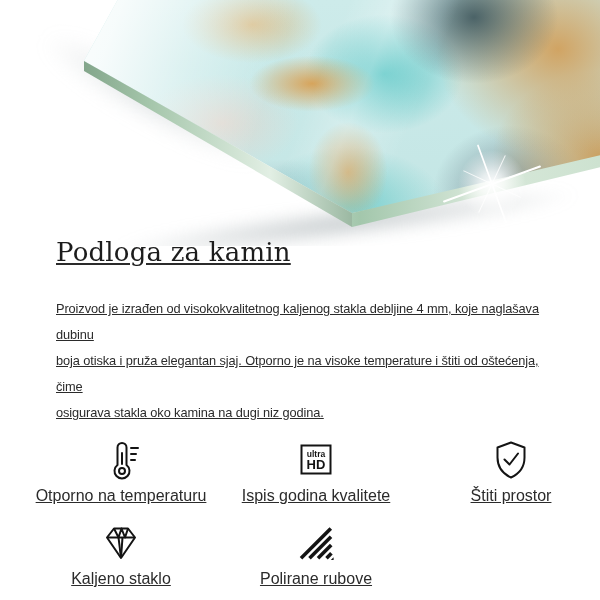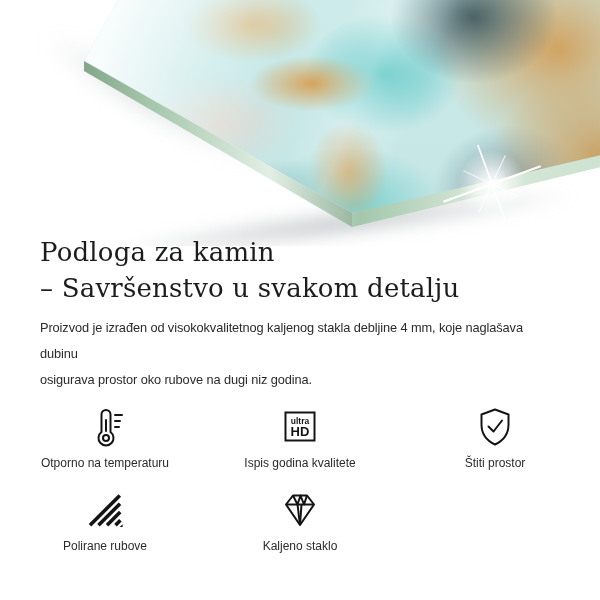--- a/index.html
+++ b/index.html
@@ -36,30 +36,30 @@
     background:linear-gradient(112deg,rgba(255,255,255,0) 50%,rgba(255,255,255,.28) 57%,rgba(255,255,255,0) 66%);}
   .glass-edge-left{inset:0;
     clip-path:polygon(84px 61px,352px 213px,352px 227px,84px 71px);
     background:linear-gradient(to right,#587d62,#a5c6ab 25%,#e2efe4 45%,#8aab92 62%,#c9dccc 85%,#bcd4c0);}
   .glass-edge-right{inset:0;
     clip-path:polygon(352px 213px,601px 155px,601px 167px,352px 227px);
     background:linear-gradient(to right,#c2d8c6,#f2f9f3 35%,#a3c7ac 60%,#d8e8da 80%,#cde2d0);}
   .sparkle{left:437px;top:129px;width:110px;height:110px;}
 
   
-  .content{padding:0 40px;position:relative;}
+  .content{padding:0 56px;position:relative;text-decoration:underline;}
   h1{margin:-12px 0 0;font-family:"DejaVu Serif","Liberation Serif",serif;font-weight:400;
      font-size:26px;line-height:36px;color:#1c1c1c;letter-spacing:.2px;}
-  .desc{margin-top:9px;font-size:12.8px;line-height:26px;color:#2b2b2b;letter-spacing:-.1px;}
+  .desc{margin-top:26px;font-size:12.8px;line-height:26px;color:#2b2b2b;letter-spacing:-.1px;}
 
   
   .features{margin-top:12px;display:grid;grid-template-columns:130px 260px 130px;row-gap:18px;justify-items:center;}
   .feature{display:flex;flex-direction:column;align-items:center;}
   .feature svg{width:44px;height:44px;display:block;}
-  .feature .label{margin-top:7px;font-size:12px;line-height:14px;color:#2b2b2b;text-align:center;white-space:nowrap;}
+  .feature .label{margin-top:7px;font-size:16px;line-height:14px;color:#2b2b2b;text-align:center;white-space:nowrap;}
   .ico{stroke:#141414;fill:none;stroke-width:2;}
   .badge-top{font-family:"Liberation Sans",sans-serif;font-weight:700;font-size:8.5px;fill:#141414;}
   .badge-bottom{font-family:"Liberation Sans",sans-serif;font-weight:700;font-size:13px;fill:#141414;}
 </style>
 </head>
 <body>
 
 <div class="hero">
   <div class="corner-shadow"></div>
   <div class="glass-shadow"></div>
@@ -81,26 +81,26 @@
       <line x1="55" y1="14" x2="55" y2="96" stroke-width="1.7"></line>
       <line x1="33" y1="33" x2="77" y2="77" stroke-width="1" opacity="0.8"></line>
       <line x1="33" y1="77" x2="77" y2="33" stroke-width="1" opacity="0.8"></line>
     </g>
   </svg>
 </div>
 
 <div class="content">
   <h1>
     <div>Podloga za kamin</div>
-    <div>– Savršenstvo u svakom detalju</div>
   </h1>
 
   <div class="desc">
     <div>Proizvod je izrađen od visokokvalitetnog kaljenog stakla debljine 4 mm, koje naglašava dubinu</div>
-    <div>osigurava prostor oko rubove na dugi niz godina.</div>
+    <div>boja otiska i pruža elegantan sjaj. Otporno je na visoke temperature i štiti od oštećenja, čime</div>
+    <div>osigurava stakla oko kamina na dugi niz godina.</div>
   </div>
 
   <div class="features">
 
     <div class="feature">
       <svg viewBox="0 0 44 44">
         <path class="ico" d="M18.5 27 V9.5 a4.5 4.5 0 0 1 9 0 V27 a7.5 7.5 0 1 1 -9 0 Z" stroke-linejoin="round"></path>
         <circle class="ico" cx="23" cy="33" r="3"></circle>
         <line class="ico" x1="23" y1="15" x2="23" y2="26" stroke-linecap="round"></line>
         <line class="ico" x1="32" y1="10" x2="39" y2="10" stroke-linecap="round"></line>
@@ -122,39 +122,39 @@
     <div class="feature">
       <svg viewBox="0 0 44 44">
         <path class="ico" d="M22 4.5 L35.5 9.5 V19.5 C35.5 29.5 30 35.8 22 39.5 C14 35.8 8.5 29.5 8.5 19.5 V9.5 Z" stroke-width="2.2" stroke-linejoin="round"></path>
         <polyline class="ico" points="15.5,21.5 20.5,26.5 29,15.5" stroke-width="2.2" stroke-linecap="round" stroke-linejoin="round"></polyline>
       </svg>
       <div class="label">Štiti prostor</div>
     </div>
 
     <div class="feature">
       <svg viewBox="0 0 44 44">
+        <g class="ico" stroke-width="1.8" stroke-linejoin="round">
+          <path d="M8 16.5 L15 7.5 H29 L36 16.5 L22 37 Z"></path>
+          <path d="M8 16.5 H36"></path>
+          <path d="M15 7.5 L19.5 16.5 L22.5 7.5 L26 16.5 L29 7.5"></path>
+          <path d="M22 37 L19.5 16.5"></path>
+          <path d="M22 37 L23.5 16.5"></path>
+        </g>
+      </svg>
+      <div class="label">Kaljeno staklo</div>
+    </div>
+
+    <div class="feature">
+      <svg viewBox="0 0 44 44">
         <g stroke="#141414" stroke-width="3.6" stroke-linecap="butt">
           <line x1="7" y1="37.2" x2="36.8" y2="7.4"></line>
           <line x1="15.5" y1="37.2" x2="37" y2="15.7"></line>
           <line x1="24" y1="37.2" x2="37.2" y2="24"></line>
           <line x1="32.5" y1="37.2" x2="37.4" y2="32.3"></line>
         </g>
         <polygon points="36.8,39 39.6,36.2 39.6,39" fill="#141414"></polygon>
       </svg>
       <div class="label">Polirane rubove</div>
     </div>
 
-    <div class="feature">
-      <svg viewBox="0 0 44 44">
-        <g class="ico" stroke-width="1.8" stroke-linejoin="round">
-          <path d="M8 16.5 L15 7.5 H29 L36 16.5 L22 37 Z"></path>
-          <path d="M8 16.5 H36"></path>
-          <path d="M15 7.5 L19.5 16.5 L22.5 7.5 L26 16.5 L29 7.5"></path>
-          <path d="M22 37 L19.5 16.5"></path>
-          <path d="M22 37 L23.5 16.5"></path>
-        </g>
-      </svg>
-      <div class="label">Kaljeno staklo</div>
-    </div>
-
 
   </div>
 </div>
 
 </body></html>

